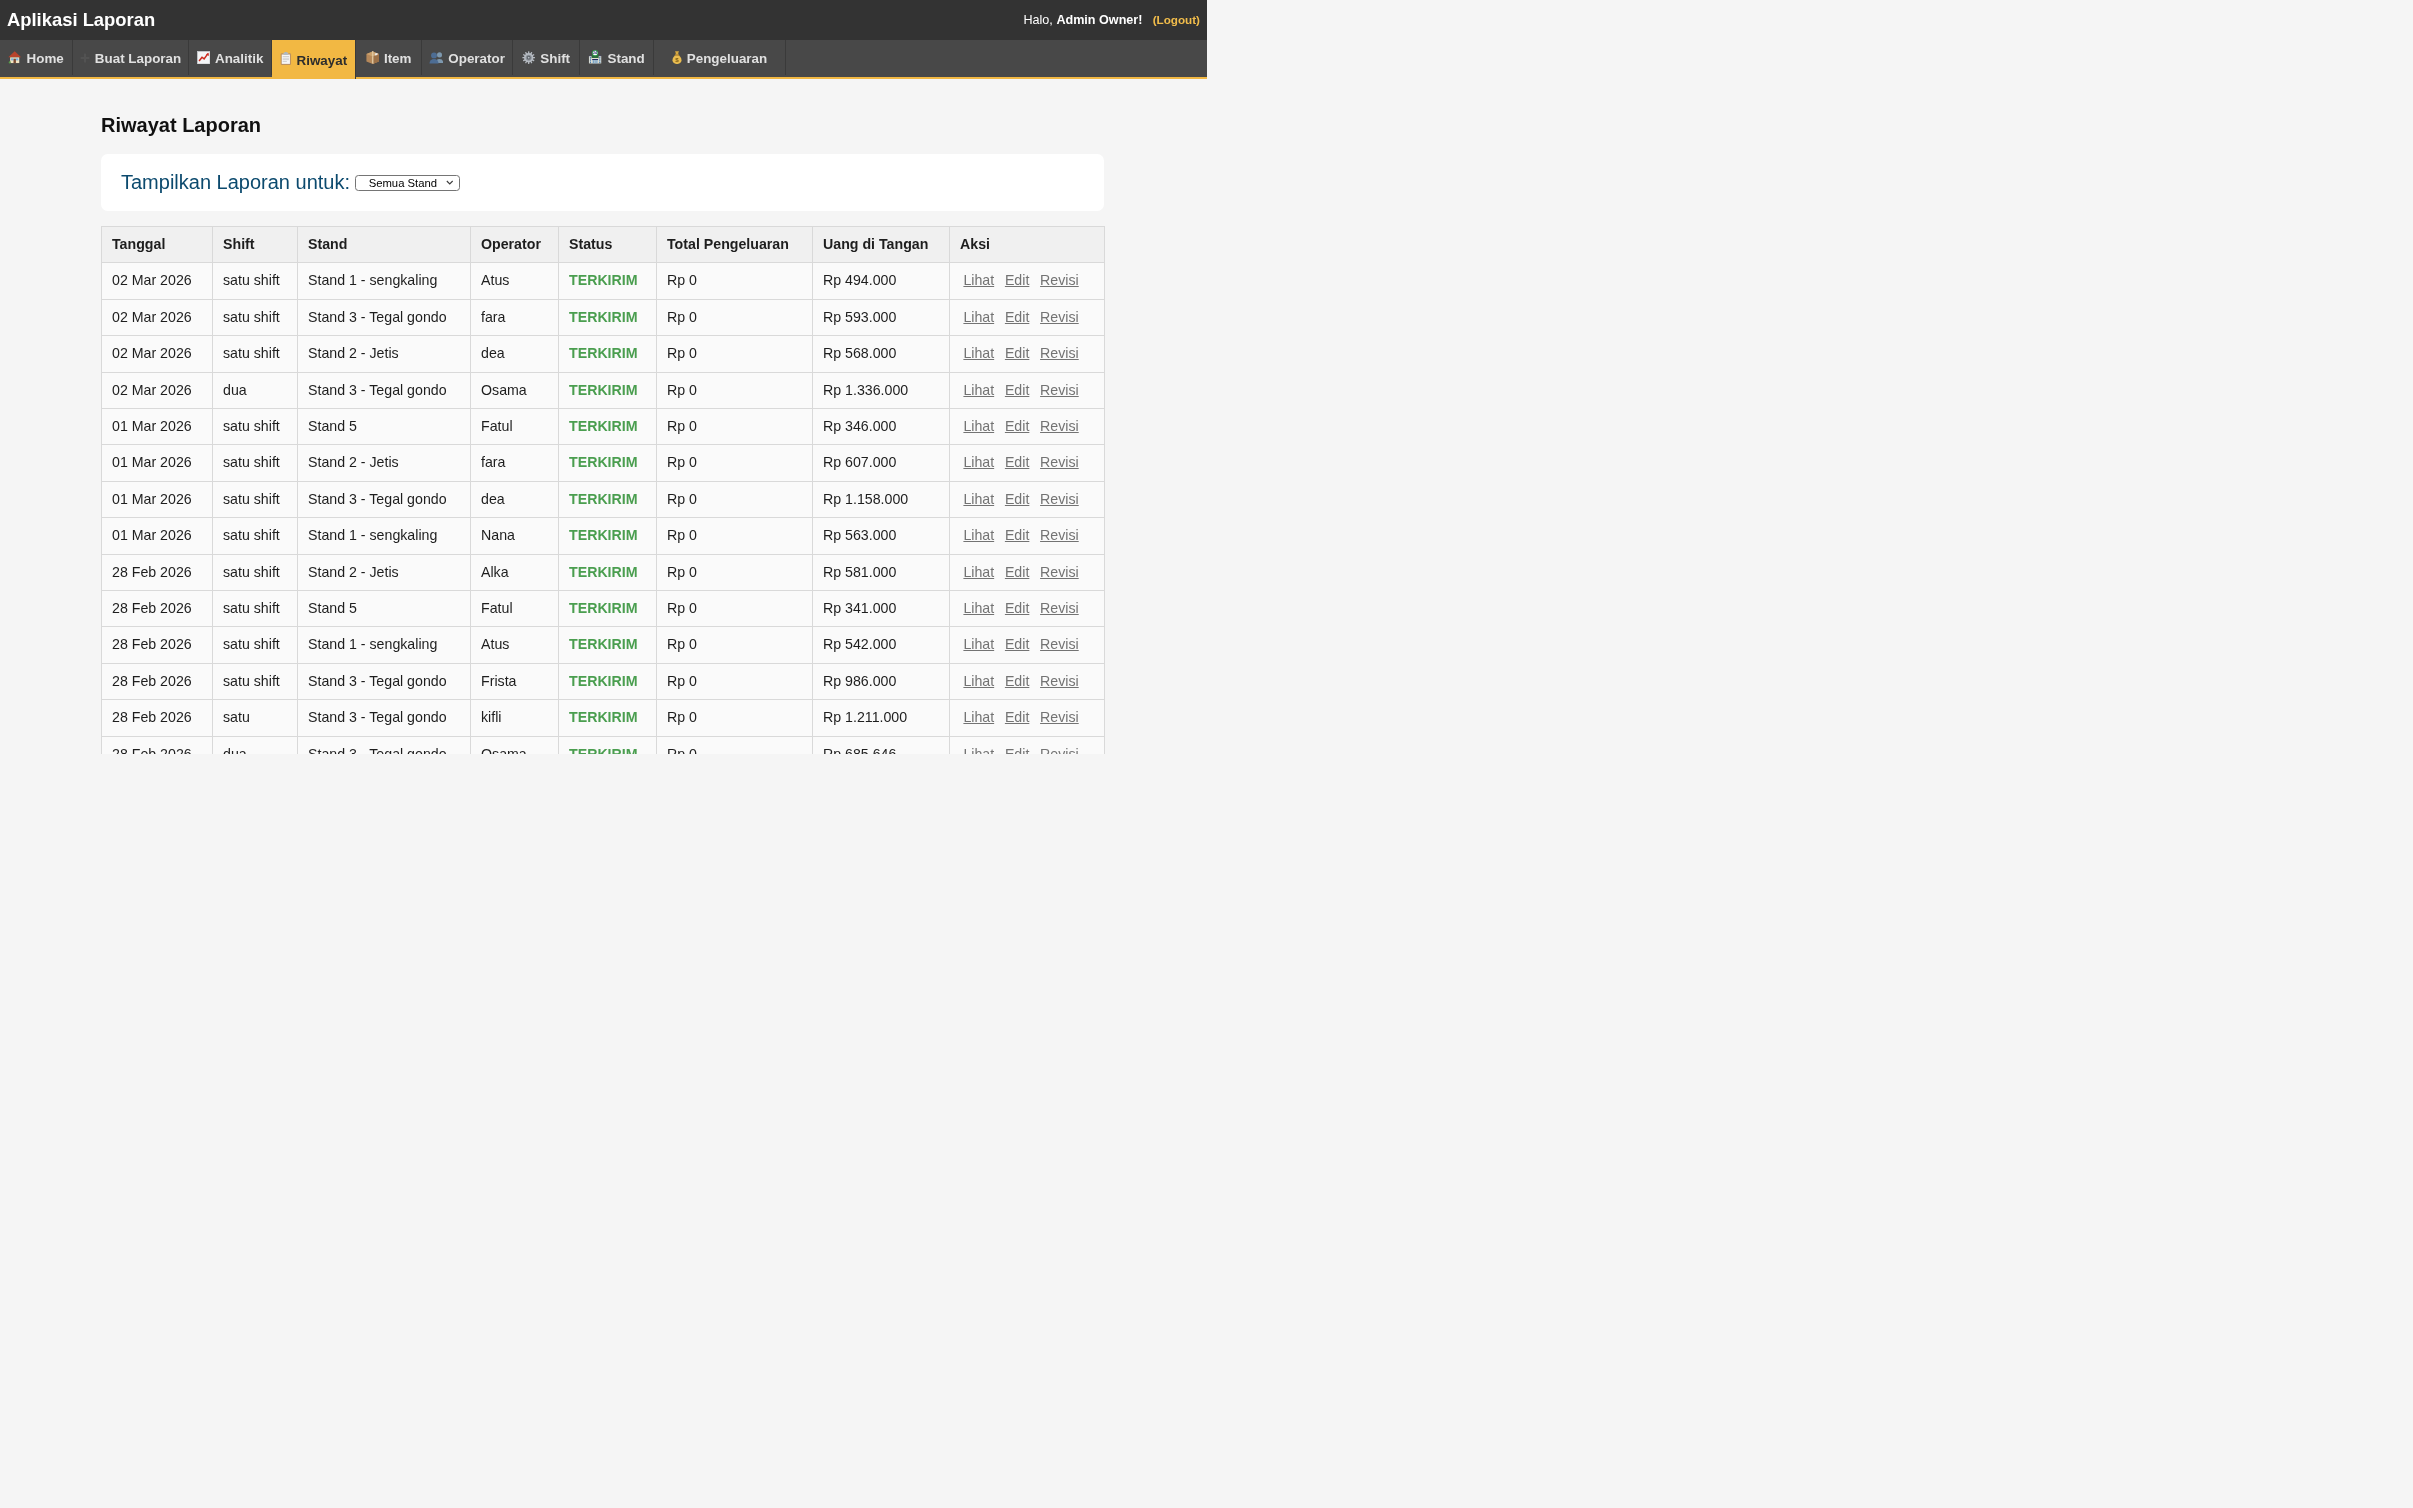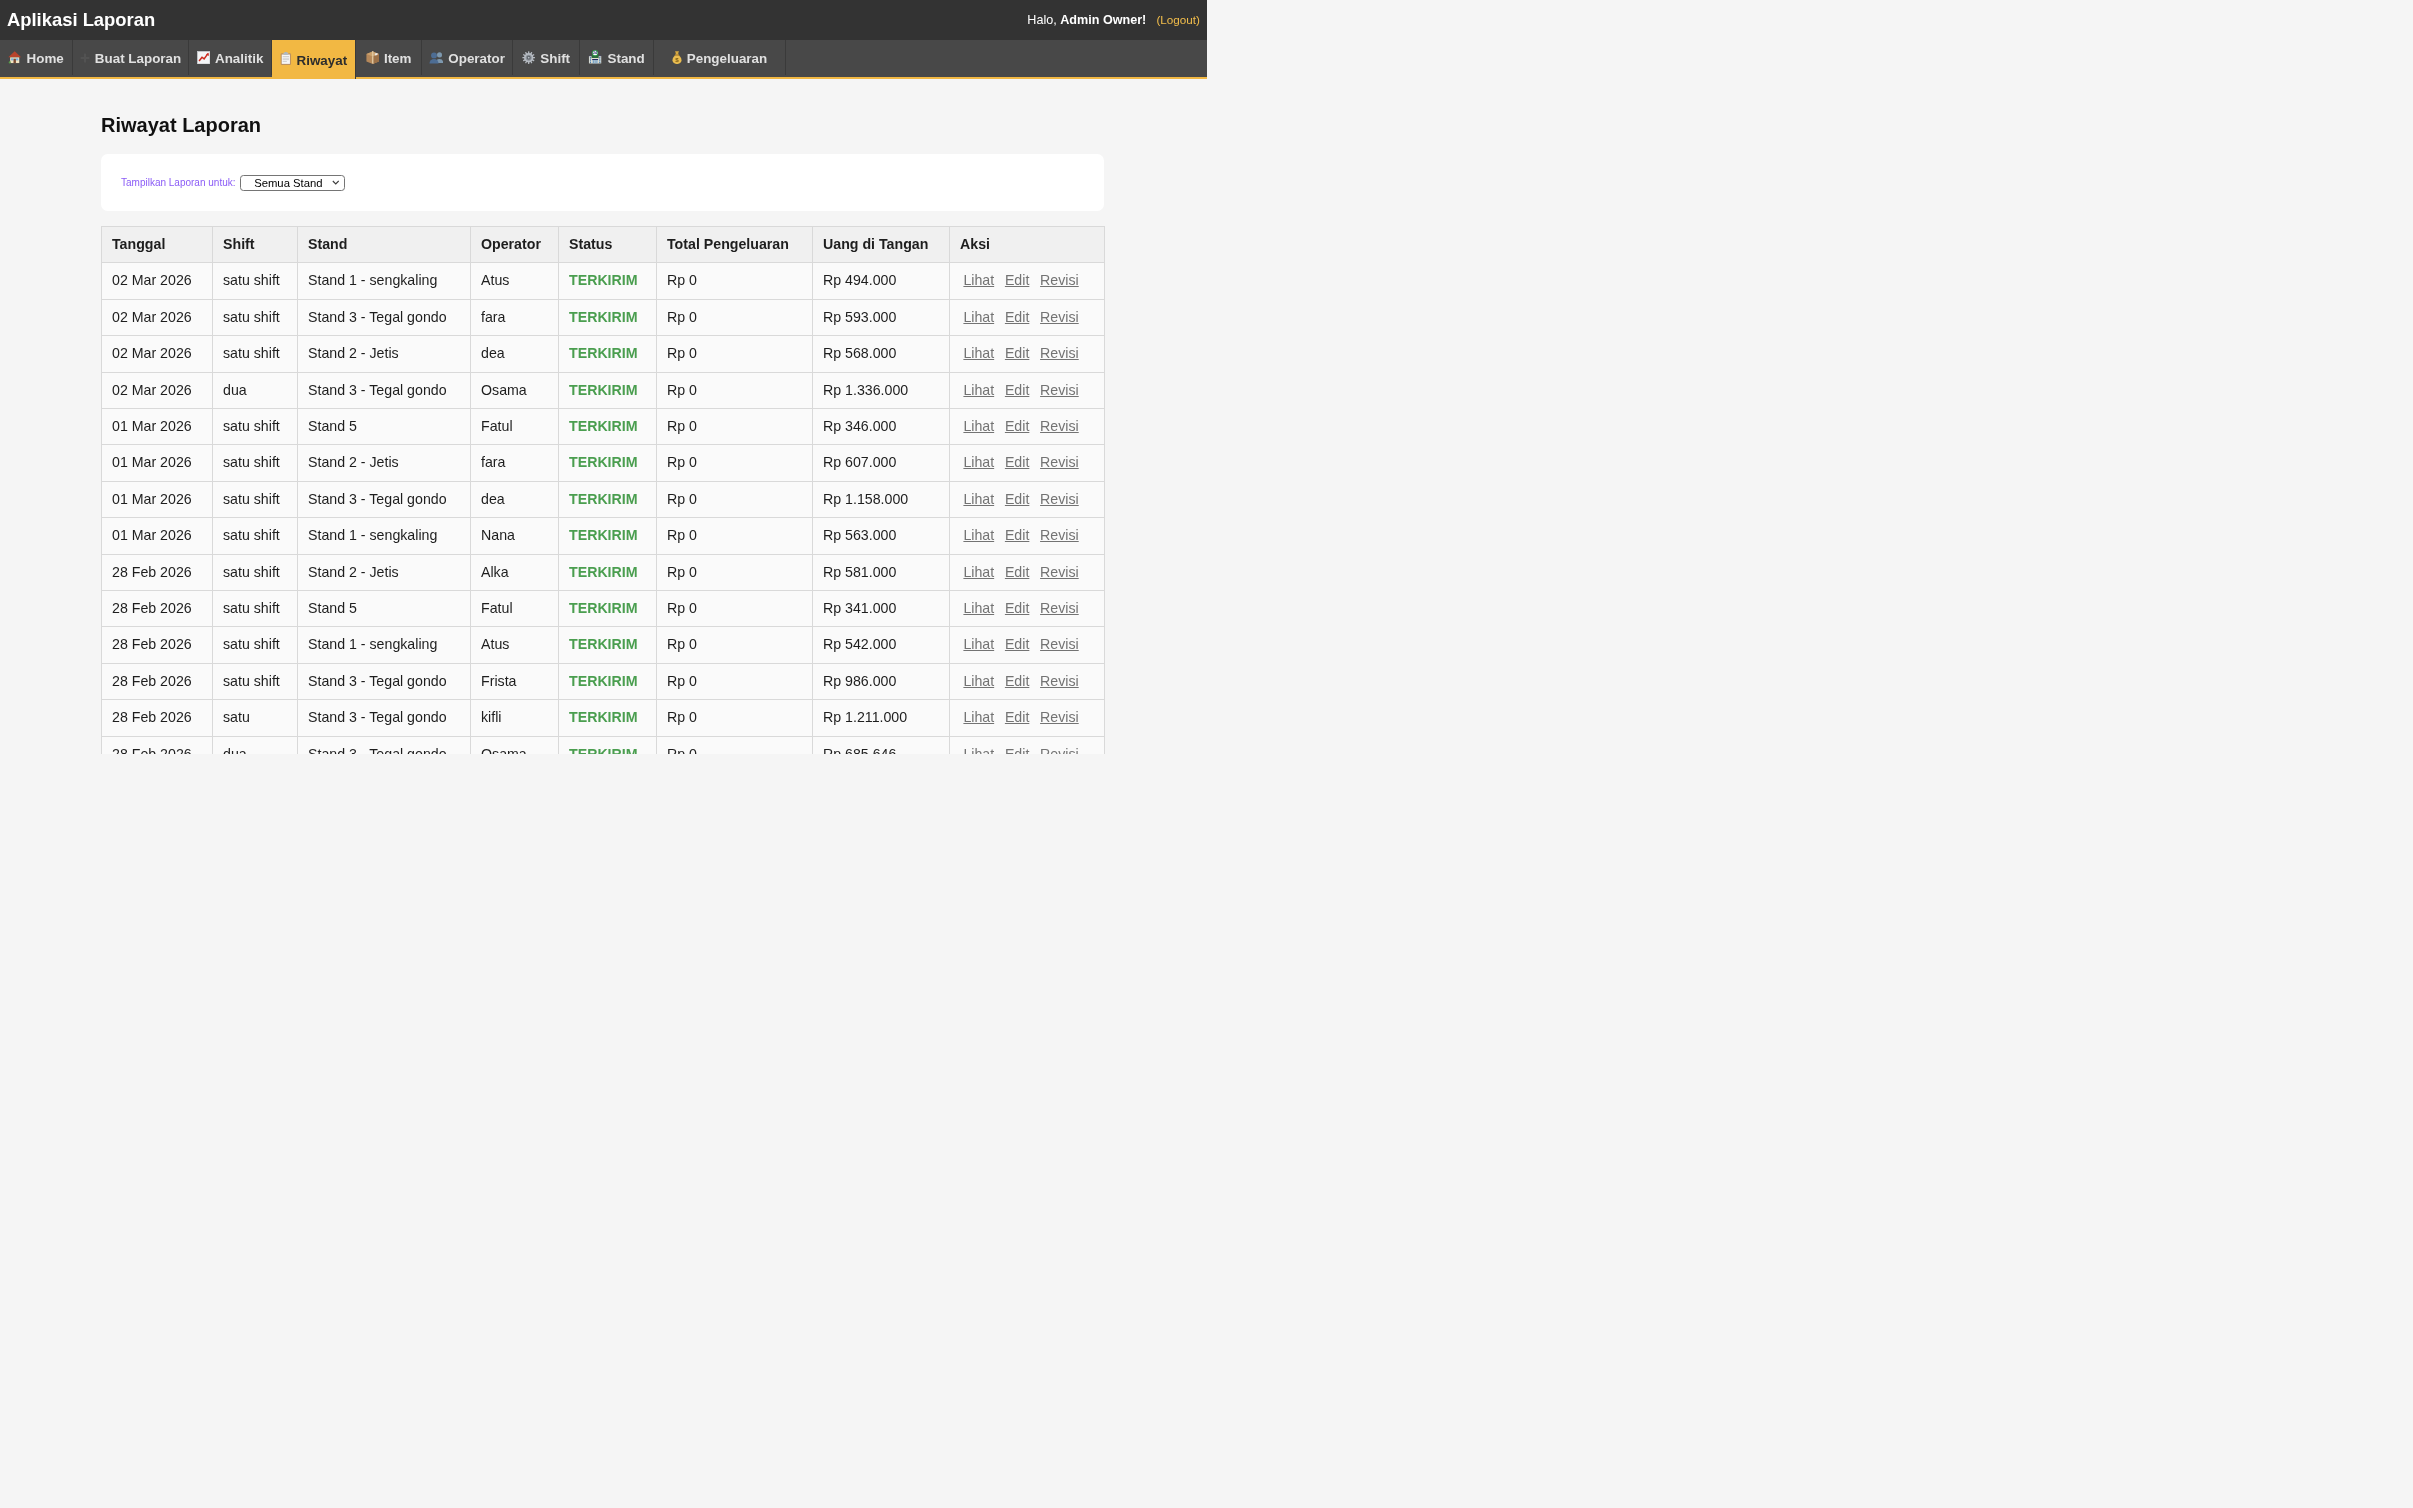--- a/index.html
+++ b/index.html
@@ -8,42 +8,42 @@
   font-family: "Liberation Sans", sans-serif;
   background: #f5f5f5;
   width: 1207px; height: 754px; overflow: hidden;
 }
 .topbar {
   height: 40px; background: #333333; display: flex;
   align-items: center; justify-content: space-between; padding: 0 7px;
 }
 .brand { color: #fff; font-size: 18.4px; font-weight: bold; }
 .user { color: #fff; font-size: 12.6px; }
-.user .logout { color: #f2bd4b; font-weight: normal; font-size: 11.7px; margin-left: 6.7px; text-decoration: none; }
+.user .logout { color: #f2bd4b; font-weight: bold; font-size: 11.7px; margin-left: 6.7px; text-decoration: none; }
 nav {
   height: 39px; background: #484848; display: flex;
   border-bottom: 2.5px solid #f2b843;
 }
 nav a {
   display: flex; align-items: center; justify-content: center;
   color: #e0e0e0; font-weight: bold; font-size: 13.4px; text-decoration: none;
   border-right: 0.8px solid #3a3a3a; height: 35px; padding-top: 2.8px;
 }
 nav a .ic { margin-right: 5px; display: inline-block; }
 nav a.active { background: #f2b843; color: #2d2d2d; height: 39px; padding-top: 2px; }
 .w1{width:73px}.w2{width:116px}.w3{width:83px}.w4{width:84px}.w5{width:66px}
 .w6{width:91px}.w7{width:67px}.w8{width:74px}.w9{width:132px}
 main { width: 1003px; margin: 0 0 0 101px; }
 h1 { font-size: 20px; line-height: 23px; font-weight: bold; color: #111;
      margin: 35px 0 17px 0; }
 .card {
   background: #fff; border-radius: 6.7px; padding: 18.4px 20px; height: 57px;
   display: flex; align-items: center;
 }
-.card label { font-size: 10px; color: #8b5cf6; }
+.card label { font-size: 20px; color: #0c4a6e; }
 .sel {
   position: relative; margin-left: 4.6px; width: 105px; height: 16px;
   border: 0.8px solid #757575; border-radius: 3.4px; background: #fff;
   font-size: 11.3px; color: #000; line-height: 14.2px; padding-left: 13px;
 }
 .sel svg { position: absolute; right: 5px; top: 4.6px; }
 table {
   border-collapse: collapse; table-layout: fixed; width: 1003px;
   margin-top: 15px; font-size: 14.2px; color: #1e1e1e;
 }

